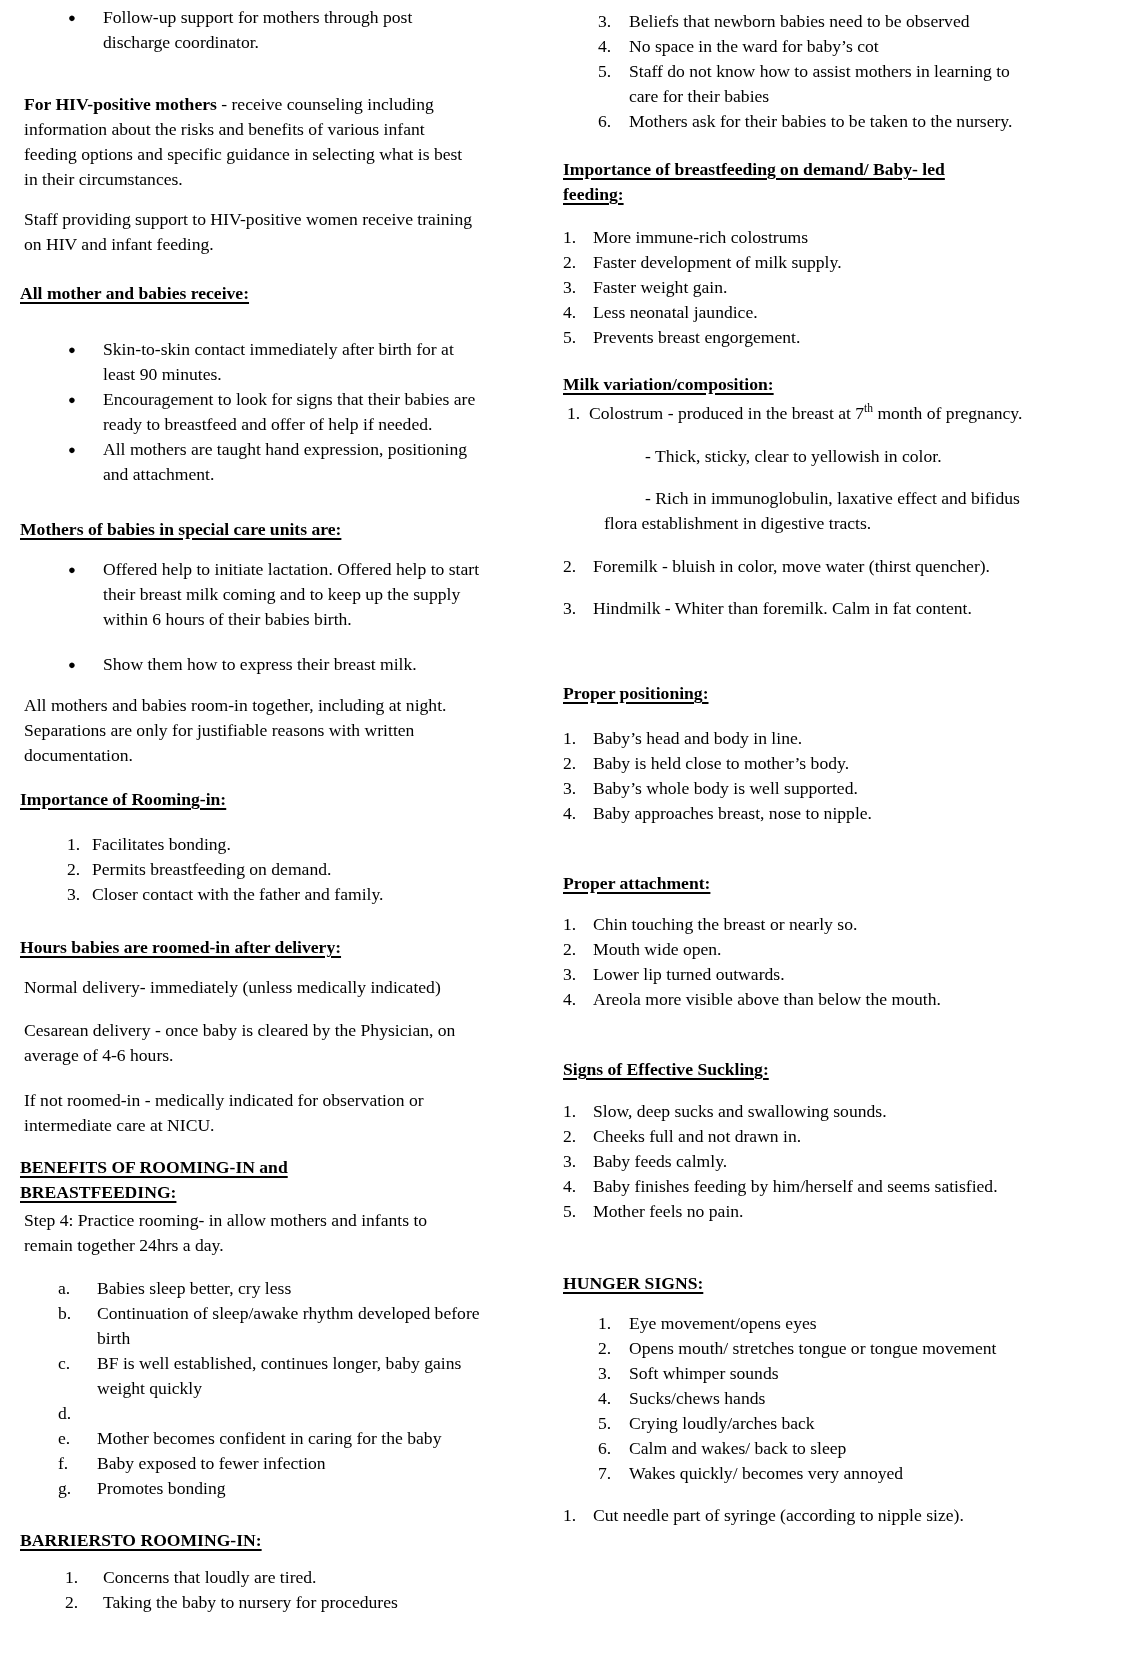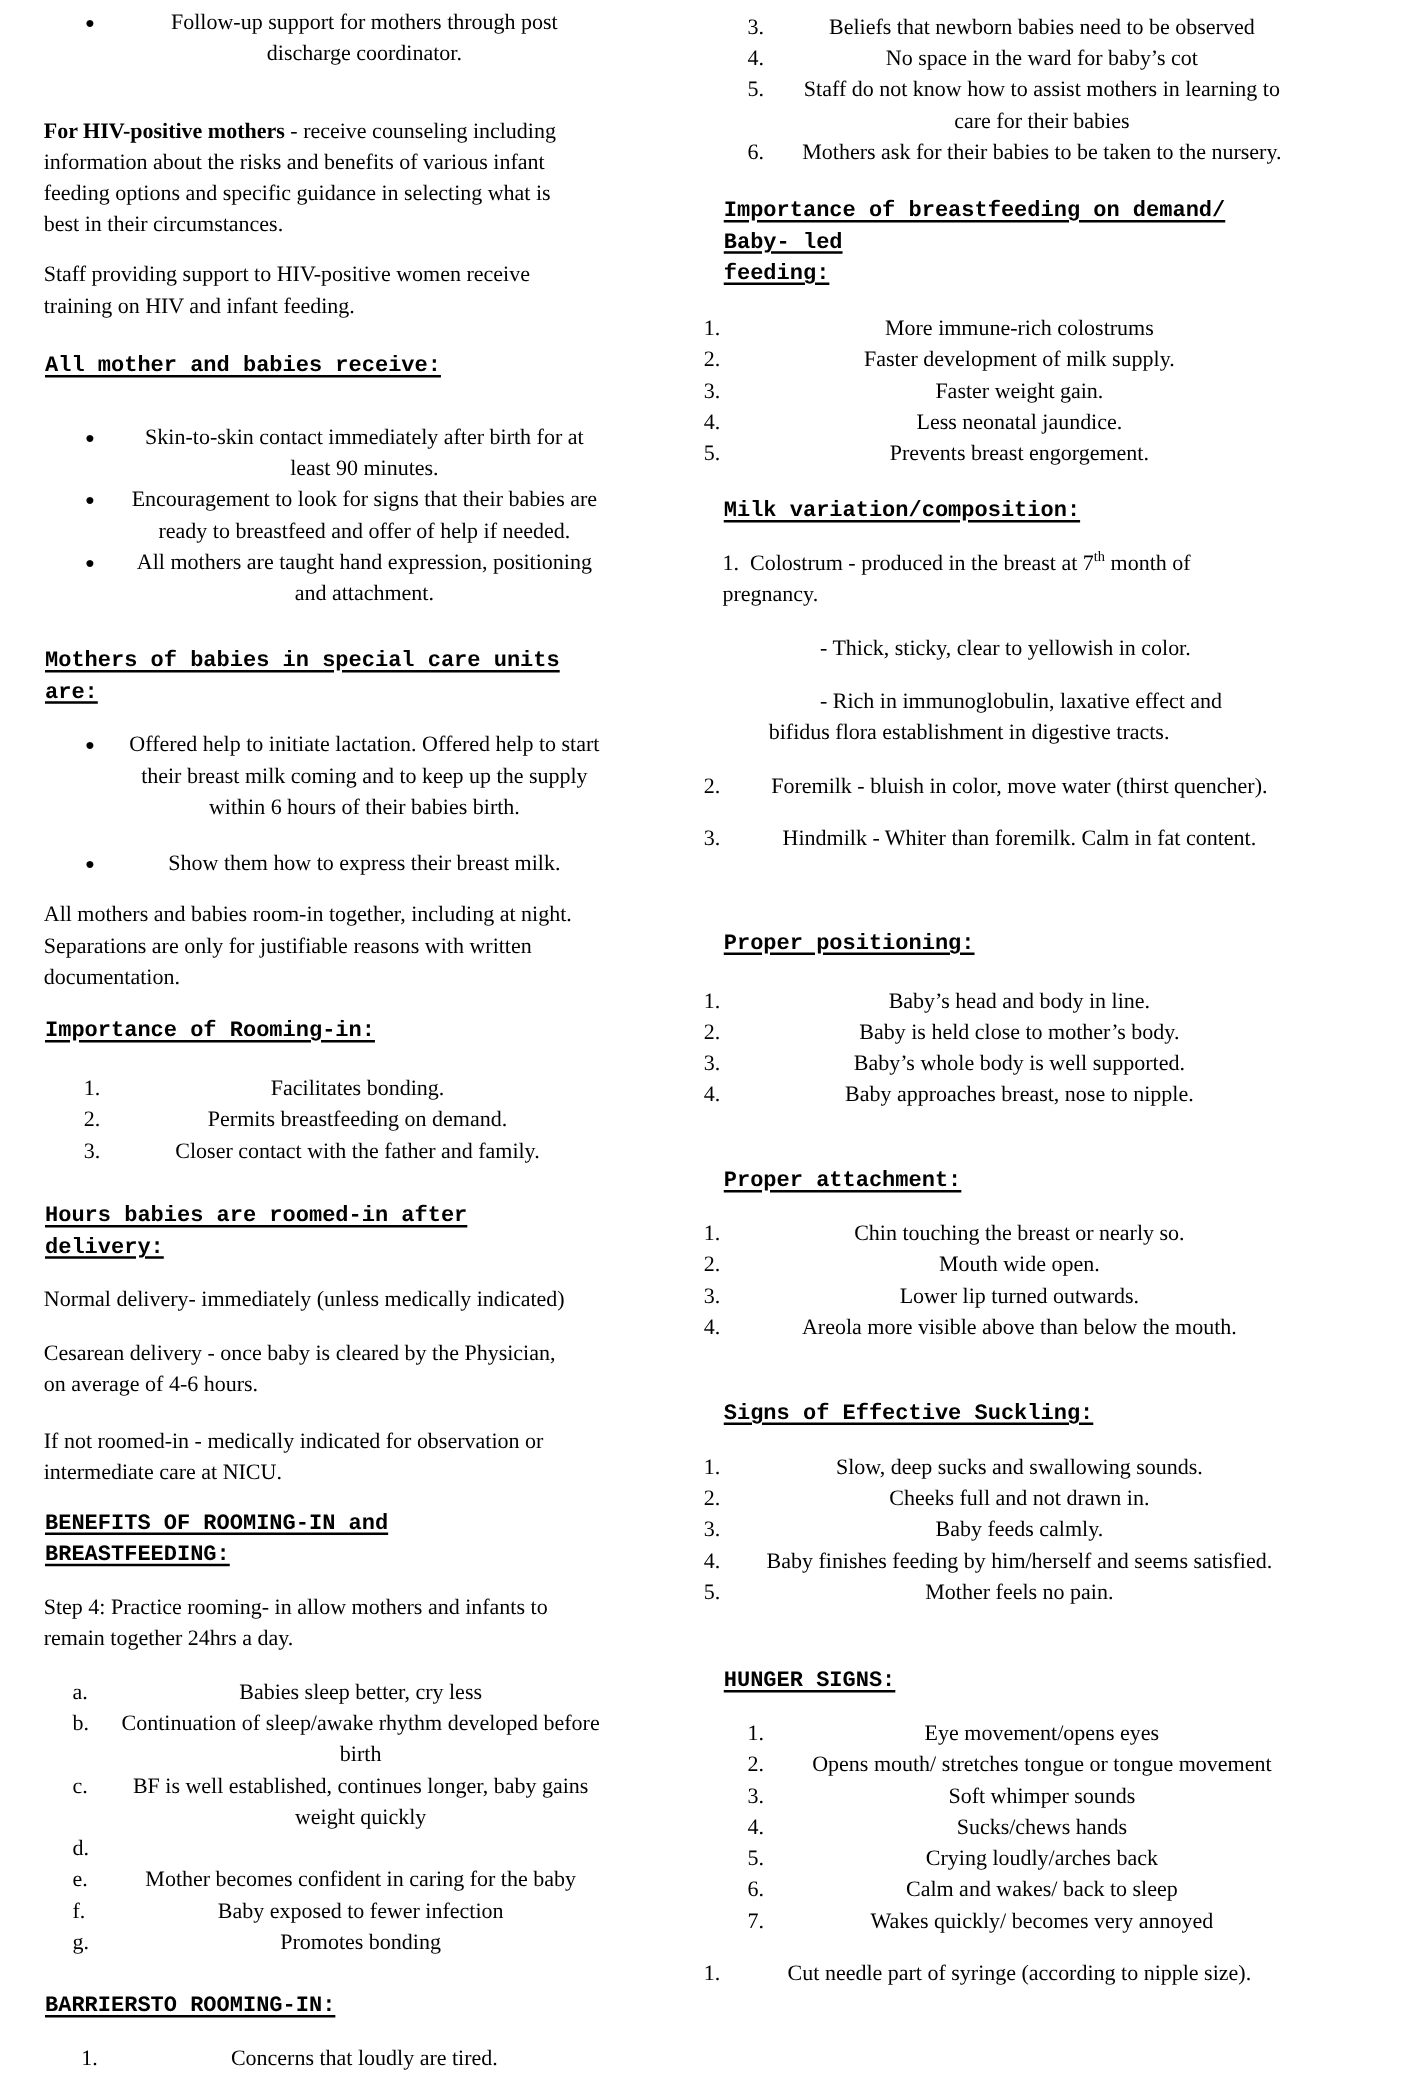--- a/index.html
+++ b/index.html
@@ -5,27 +5,27 @@
   html,body{margin:0;padding:0;}
   body{
     width:1127px;height:1664px;background:#ffffff;color:#000000;
     font-family:"Liberation Serif","DejaVu Serif",serif;
     font-size:17.6px;line-height:25px;
   }
   .page{position:relative;width:1127px;height:1664px;background:#ffffff;overflow:hidden;}
   .col{position:absolute;top:0;}
   .col-left{left:20px;width:460px;padding-top:5px;}
   .col-right{left:563px;width:475px;padding-top:5px;}
-  p{margin:15px;}
-  .h{font-weight:700;text-decoration:underline;text-underline-offset:3px;text-decoration-thickness:1.8px;margin:16px;font-size:17.6px;font-family:Liberation Mono, monospace;}
+  p{margin:4px;}
+  .h{font-weight:700;text-decoration:underline;text-underline-offset:3px;text-decoration-thickness:1.8px;margin:0;font-size:17.6px;}
   .hline{display:block;}
   .b{font-weight:700;}
   .li{display:flex;align-items:flex-start;}
   .m{flex:0 0 auto;white-space:pre;}
-  .t{flex:1 1 auto;text-align:center;}
+  .t{flex:1 1 auto;}
   .dot{font-size:13px;}
   .lb > .m{margin-left:48px;width:35px;}   
   .ln > .m{margin-left:47px;width:25px;}   
   .ll > .m{margin-left:38px;width:39px;}   
   .lr > .m{margin-left:45px;width:38px;}   
   .rb > .m{width:30px;}                    
   .ra > .m{margin-left:35px;width:31px;}   
   .note{padding-left:37px;text-indent:41px;}
   sup{font-size:11.5px;line-height:0;vertical-align:super;}
 </style>

